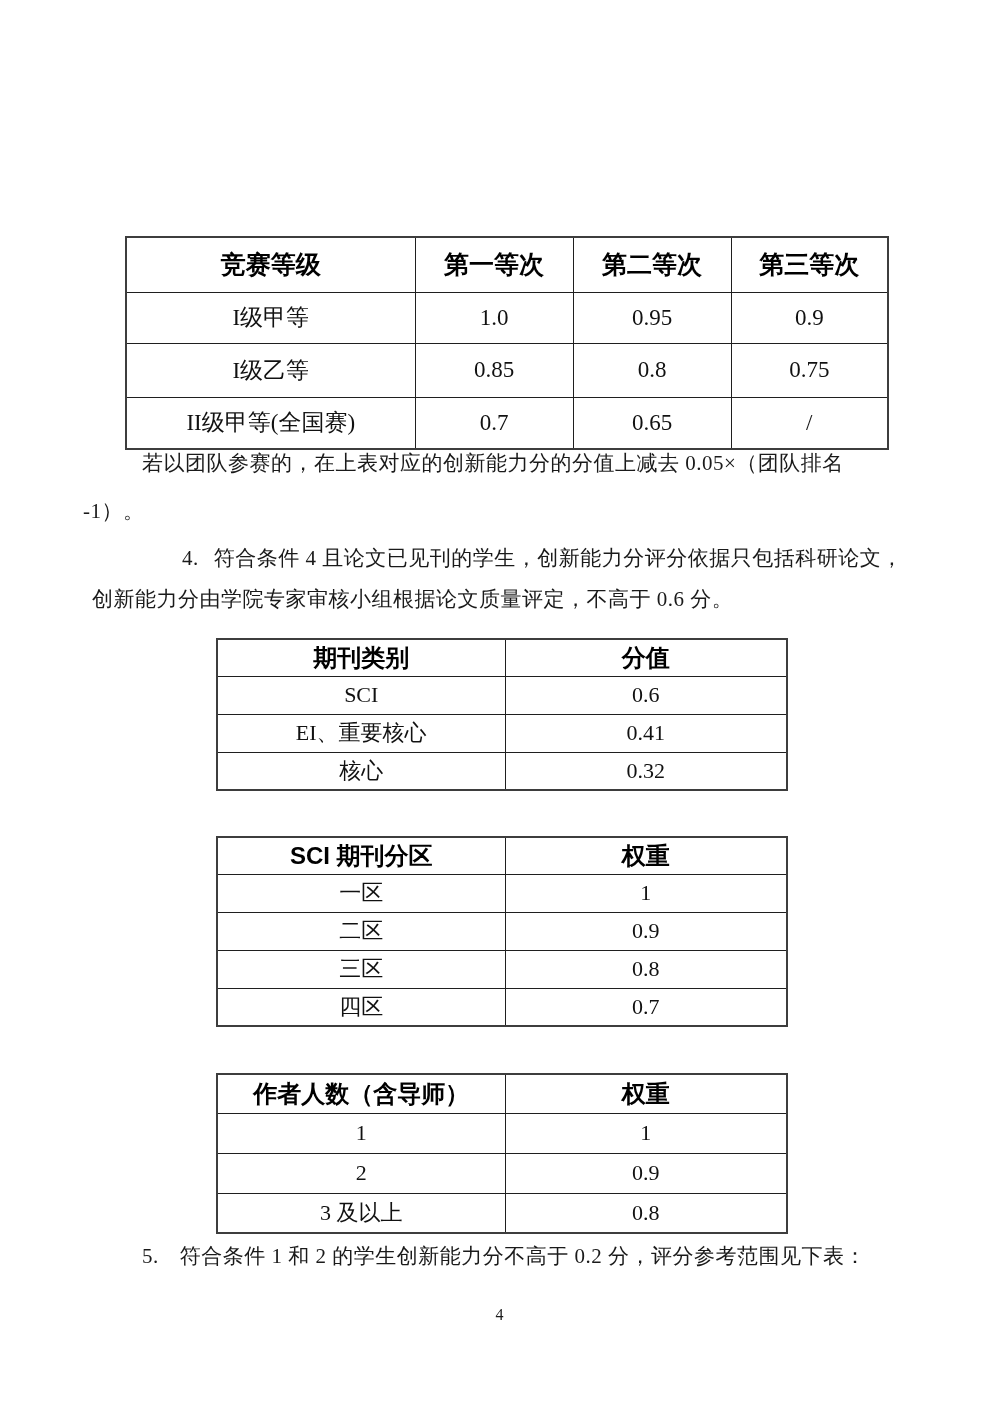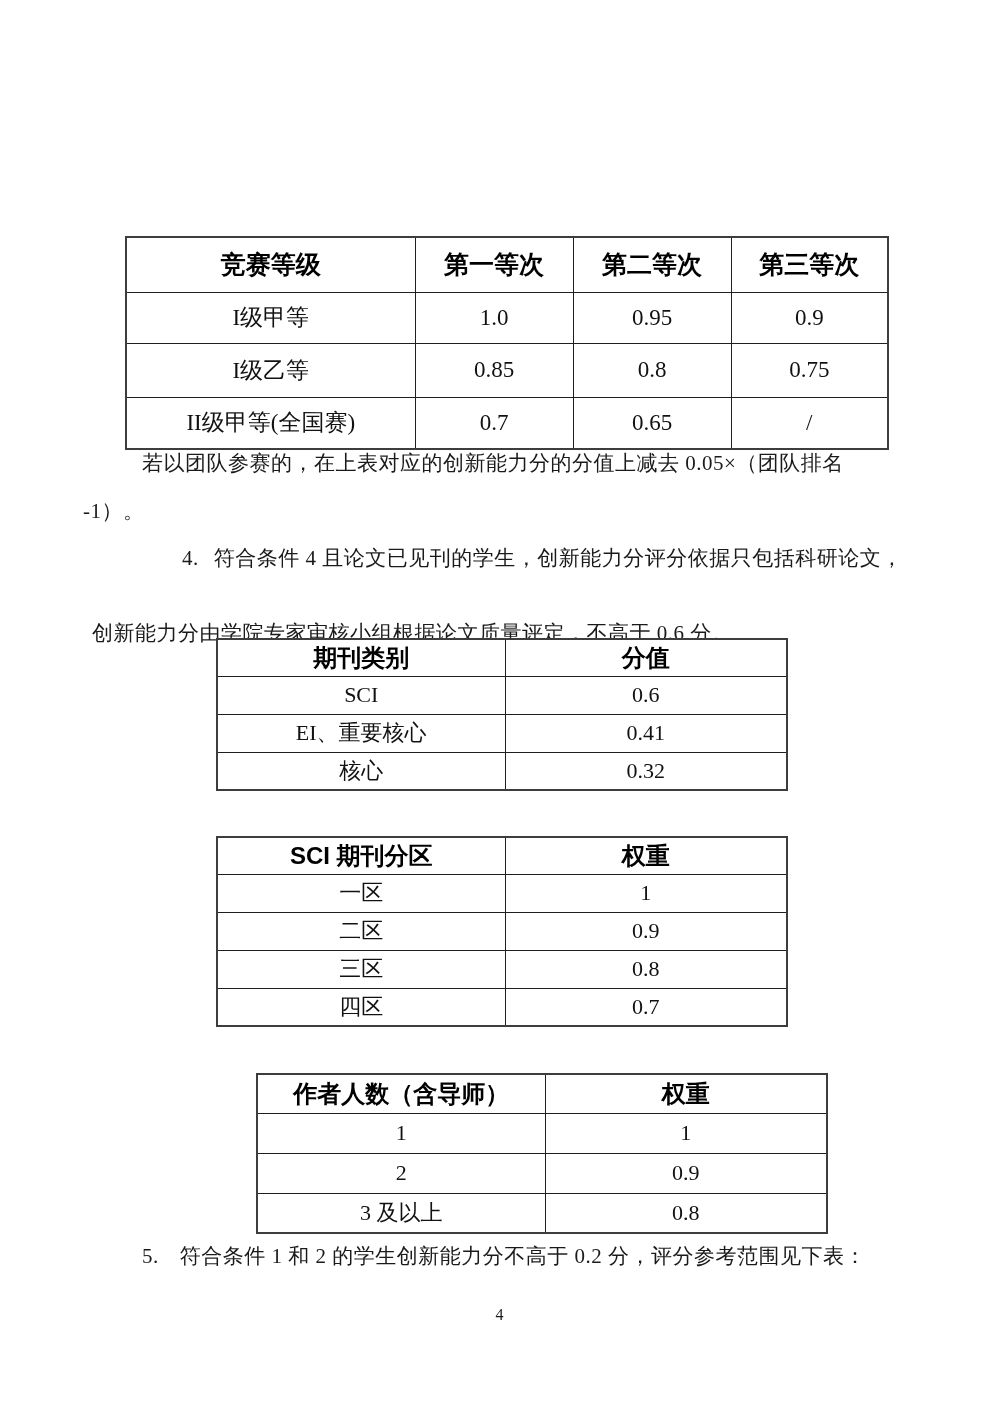--- a/index.html
+++ b/index.html
@@ -46,41 +46,41 @@
   #table-competition tr.r-3    { height: 52px; }
 
   #table-journal { left: 216px; top: 638px; width: 570px; }
   #table-journal tr.r-hdr { height: 37px; padding-left: 12px; }
   #table-journal tr.r-d   { height: 38px; }
 
   #table-scizone { left: 216px; top: 836px; width: 570px; padding-left: 28px; }
   #table-scizone tr.r-hdr { height: 37px; }
   #table-scizone tr.r-d   { height: 38px; }
 
-  #table-authors { left: 216px; top: 1073px; width: 570px; margin-left: 40px; }
+  #table-authors { left: 216px; top: 1073px; width: 570px; }
   #table-authors tr.r-hdr { height: 39px; }
   #table-authors tr.r-d   { height: 40px; }
 
   
   .txt-line {
     position: absolute;
     white-space: nowrap;
     font-family: "Liberation Serif", "DejaVu Serif", serif;
     font-size: 21px;
     line-height: 1.1;
     letter-spacing: 0.5px;
     color: #1a1a1a;
   }
   .num-gap-4 { margin-left: 15px; }
   .num-gap-5 { margin-left: 21px; }
 
   #line-team-1 { left: 142px; top: 452px; }
   #line-team-2 { left: 83px;  top: 500px; }
   #line-item4-1 { left: 142px; top: 547px; margin-left: 40px; }
-  #line-item4-2 { left: 92px;  top: 622px; }
+  #line-item4-2 { left: 92px;  top: 588px; }
   #line-item5   { left: 142px; top: 1245px; }
 
   #page-number {
     position: absolute;
     left: 0; top: 1306px;
     width: 999px;
     text-align: center;
     font-family: "Liberation Serif", "DejaVu Serif", serif;
     font-size: 16px;
     color: #1a1a1a;

